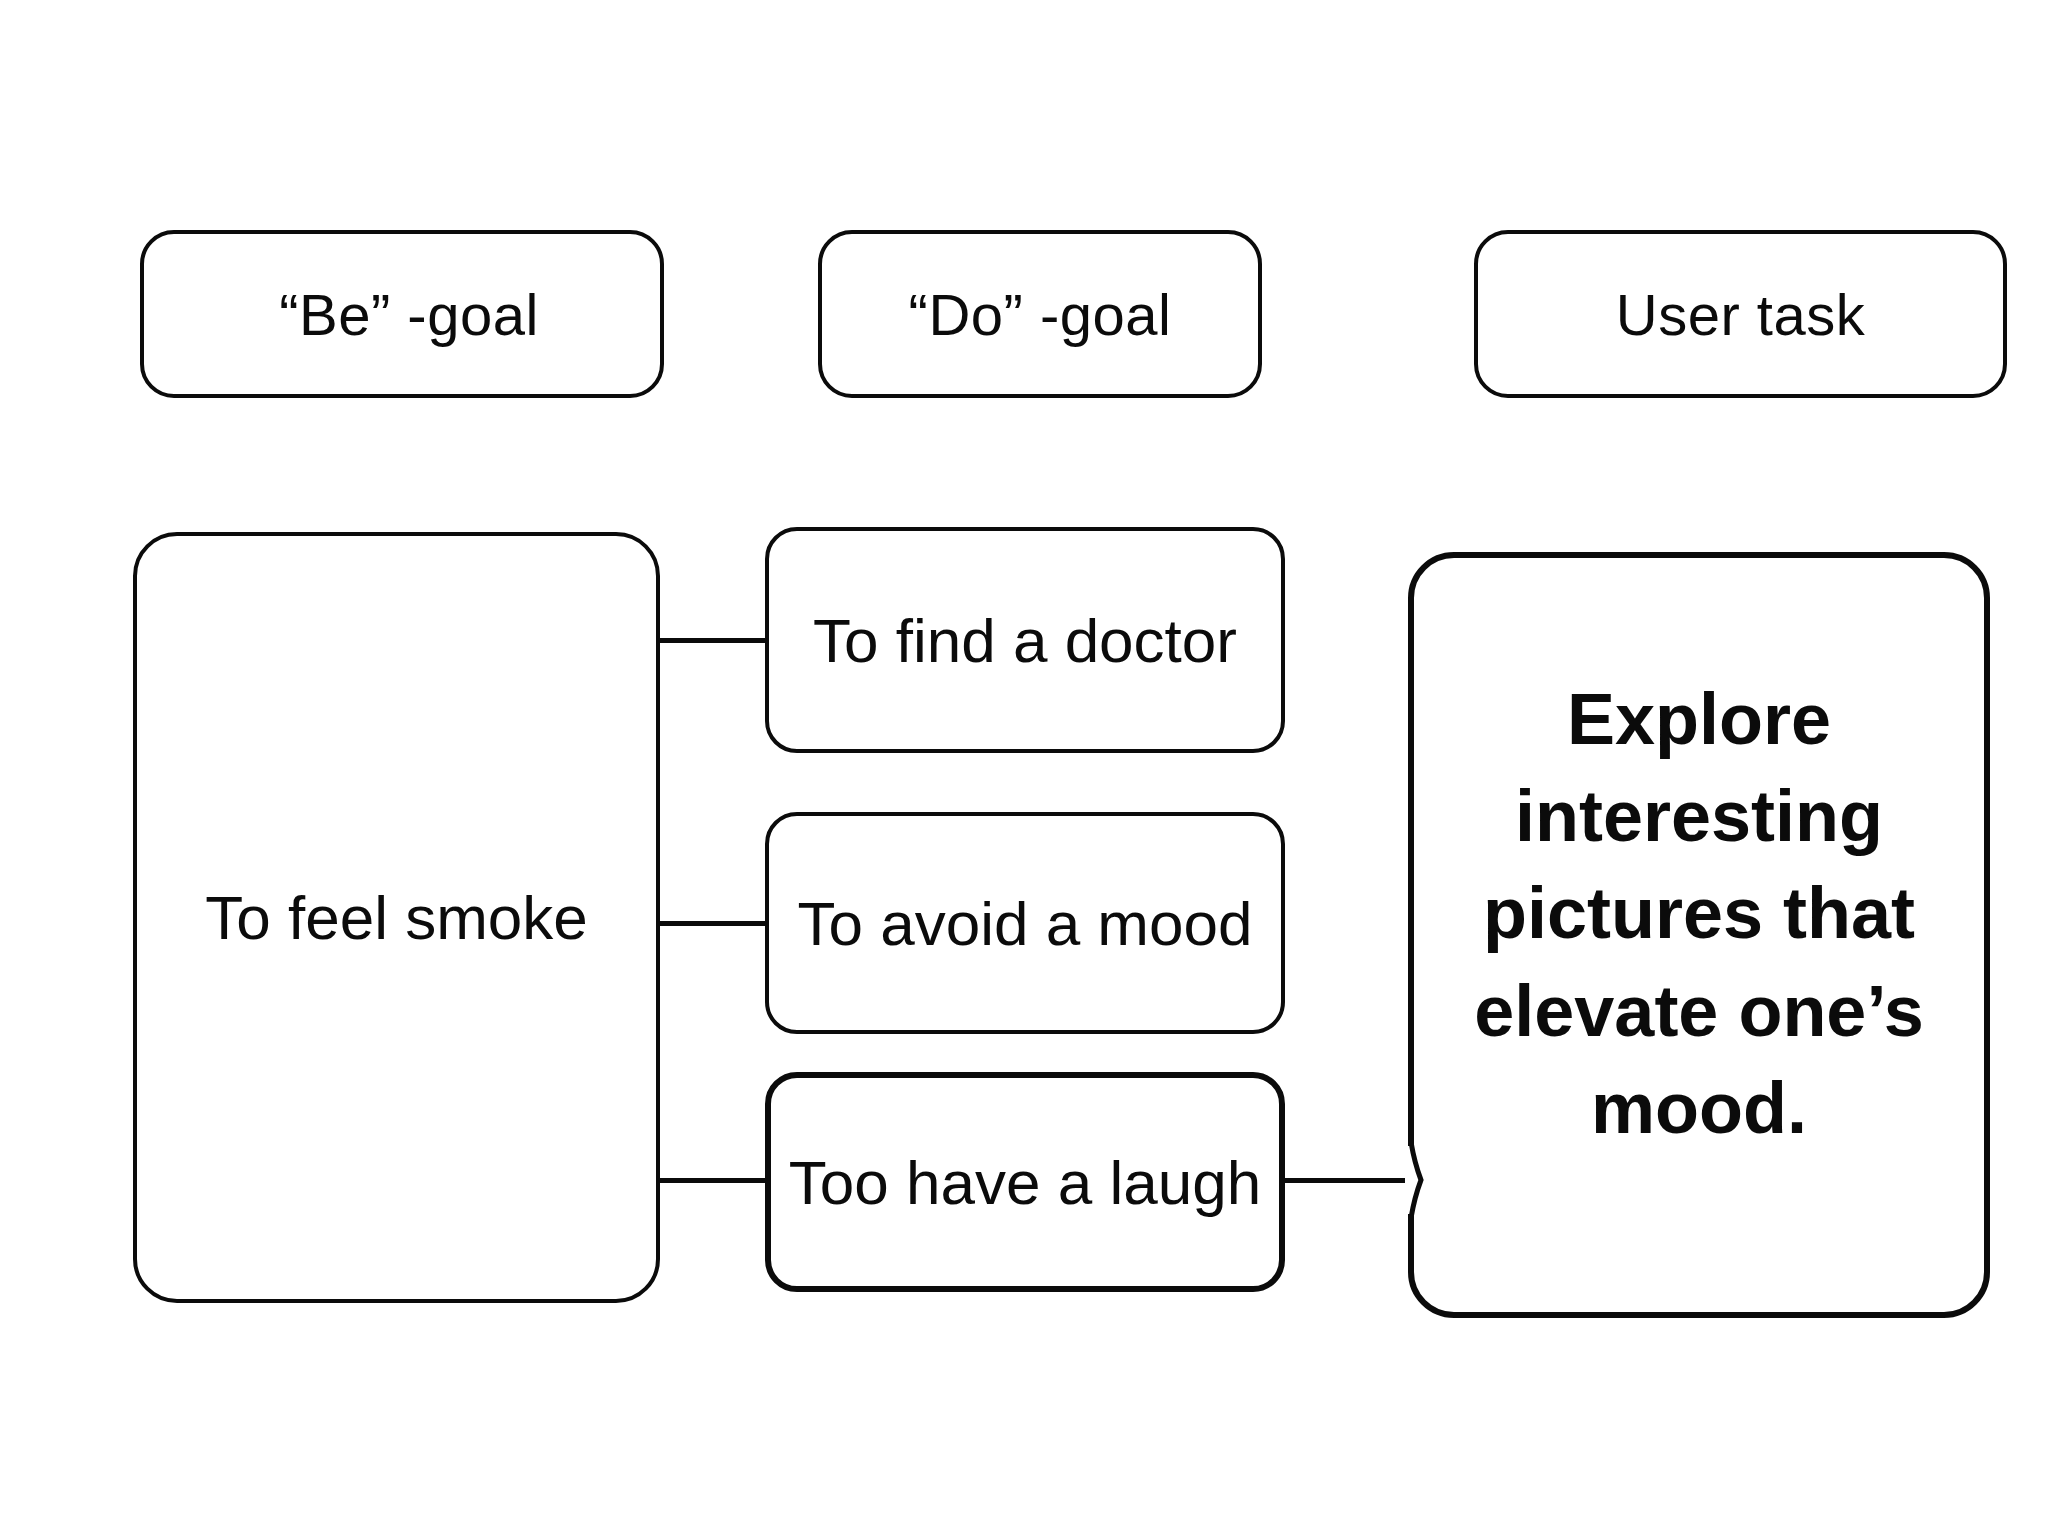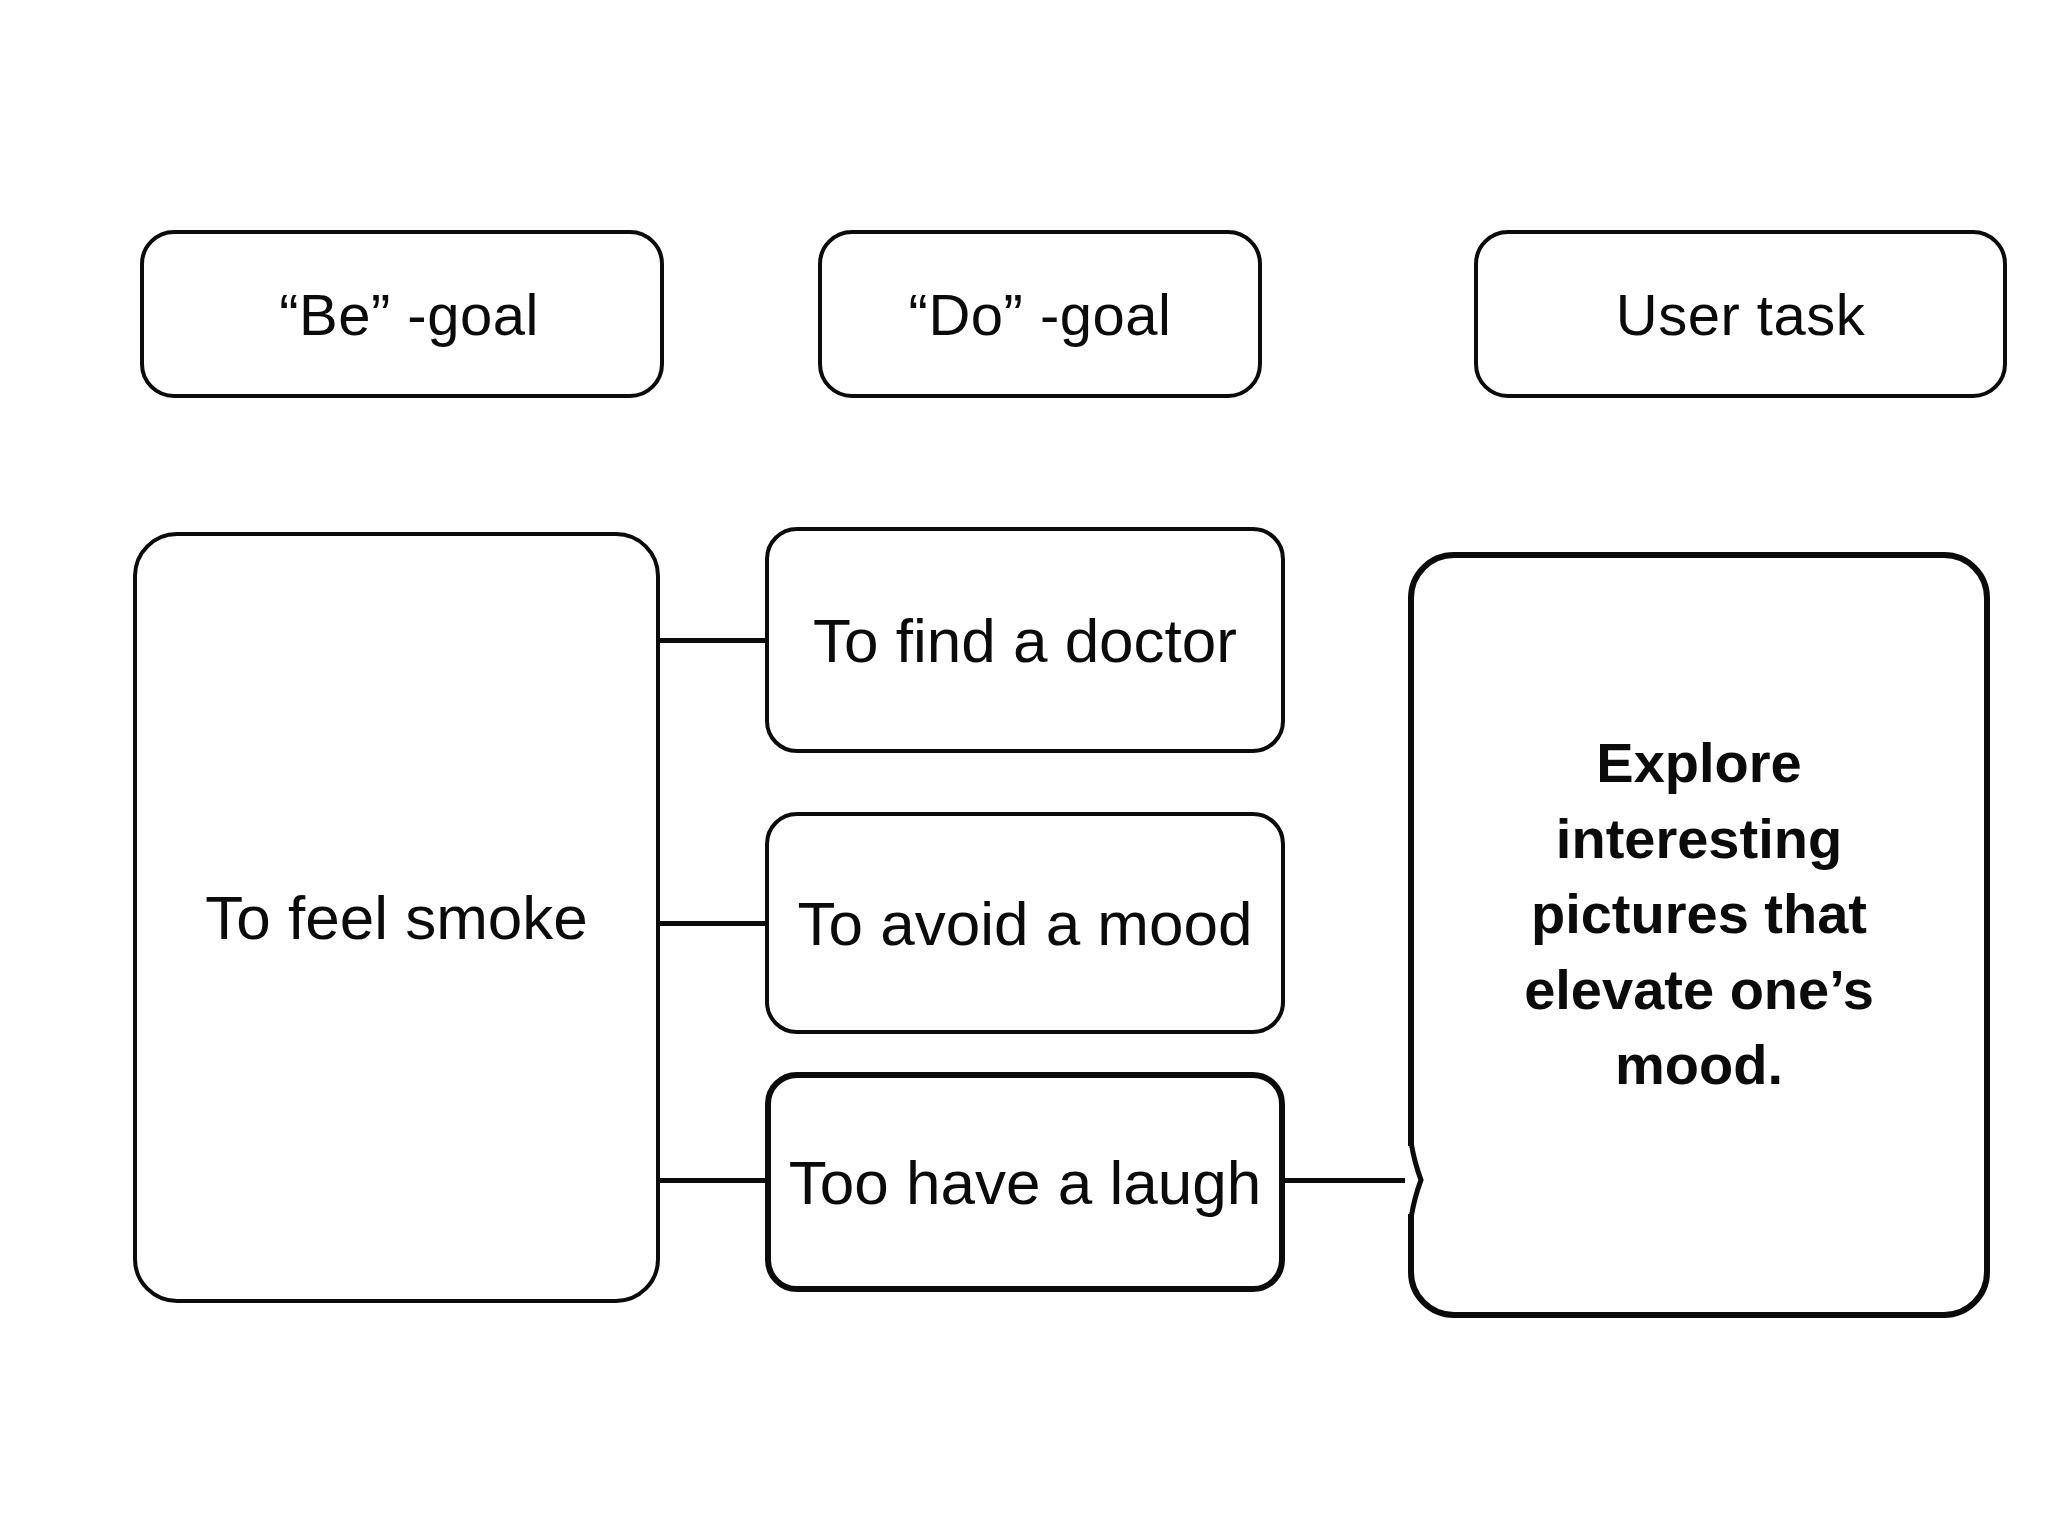--- a/index.html
+++ b/index.html
@@ -44,21 +44,21 @@
     font-size:62px;
   }
   #do-goal-box-1{top:527px;height:226px;}
   #do-goal-box-2{top:812px;height:222px;}
   #do-goal-box-3{top:1072px;height:220px;border-width:6px;}
 
   #user-task-box{
     left:1408px;top:552px;width:582px;height:766px;
     border-width:6px;
     border-radius:46px;
-    font-size:56px;
+    font-size:72px;
     font-weight:600;
     line-height:1.35;
     white-space:pre-line;
     padding-bottom:42px;
   }
 
   .conn{
     position:absolute;
     height:5px;
     background:#0b0b0b;

